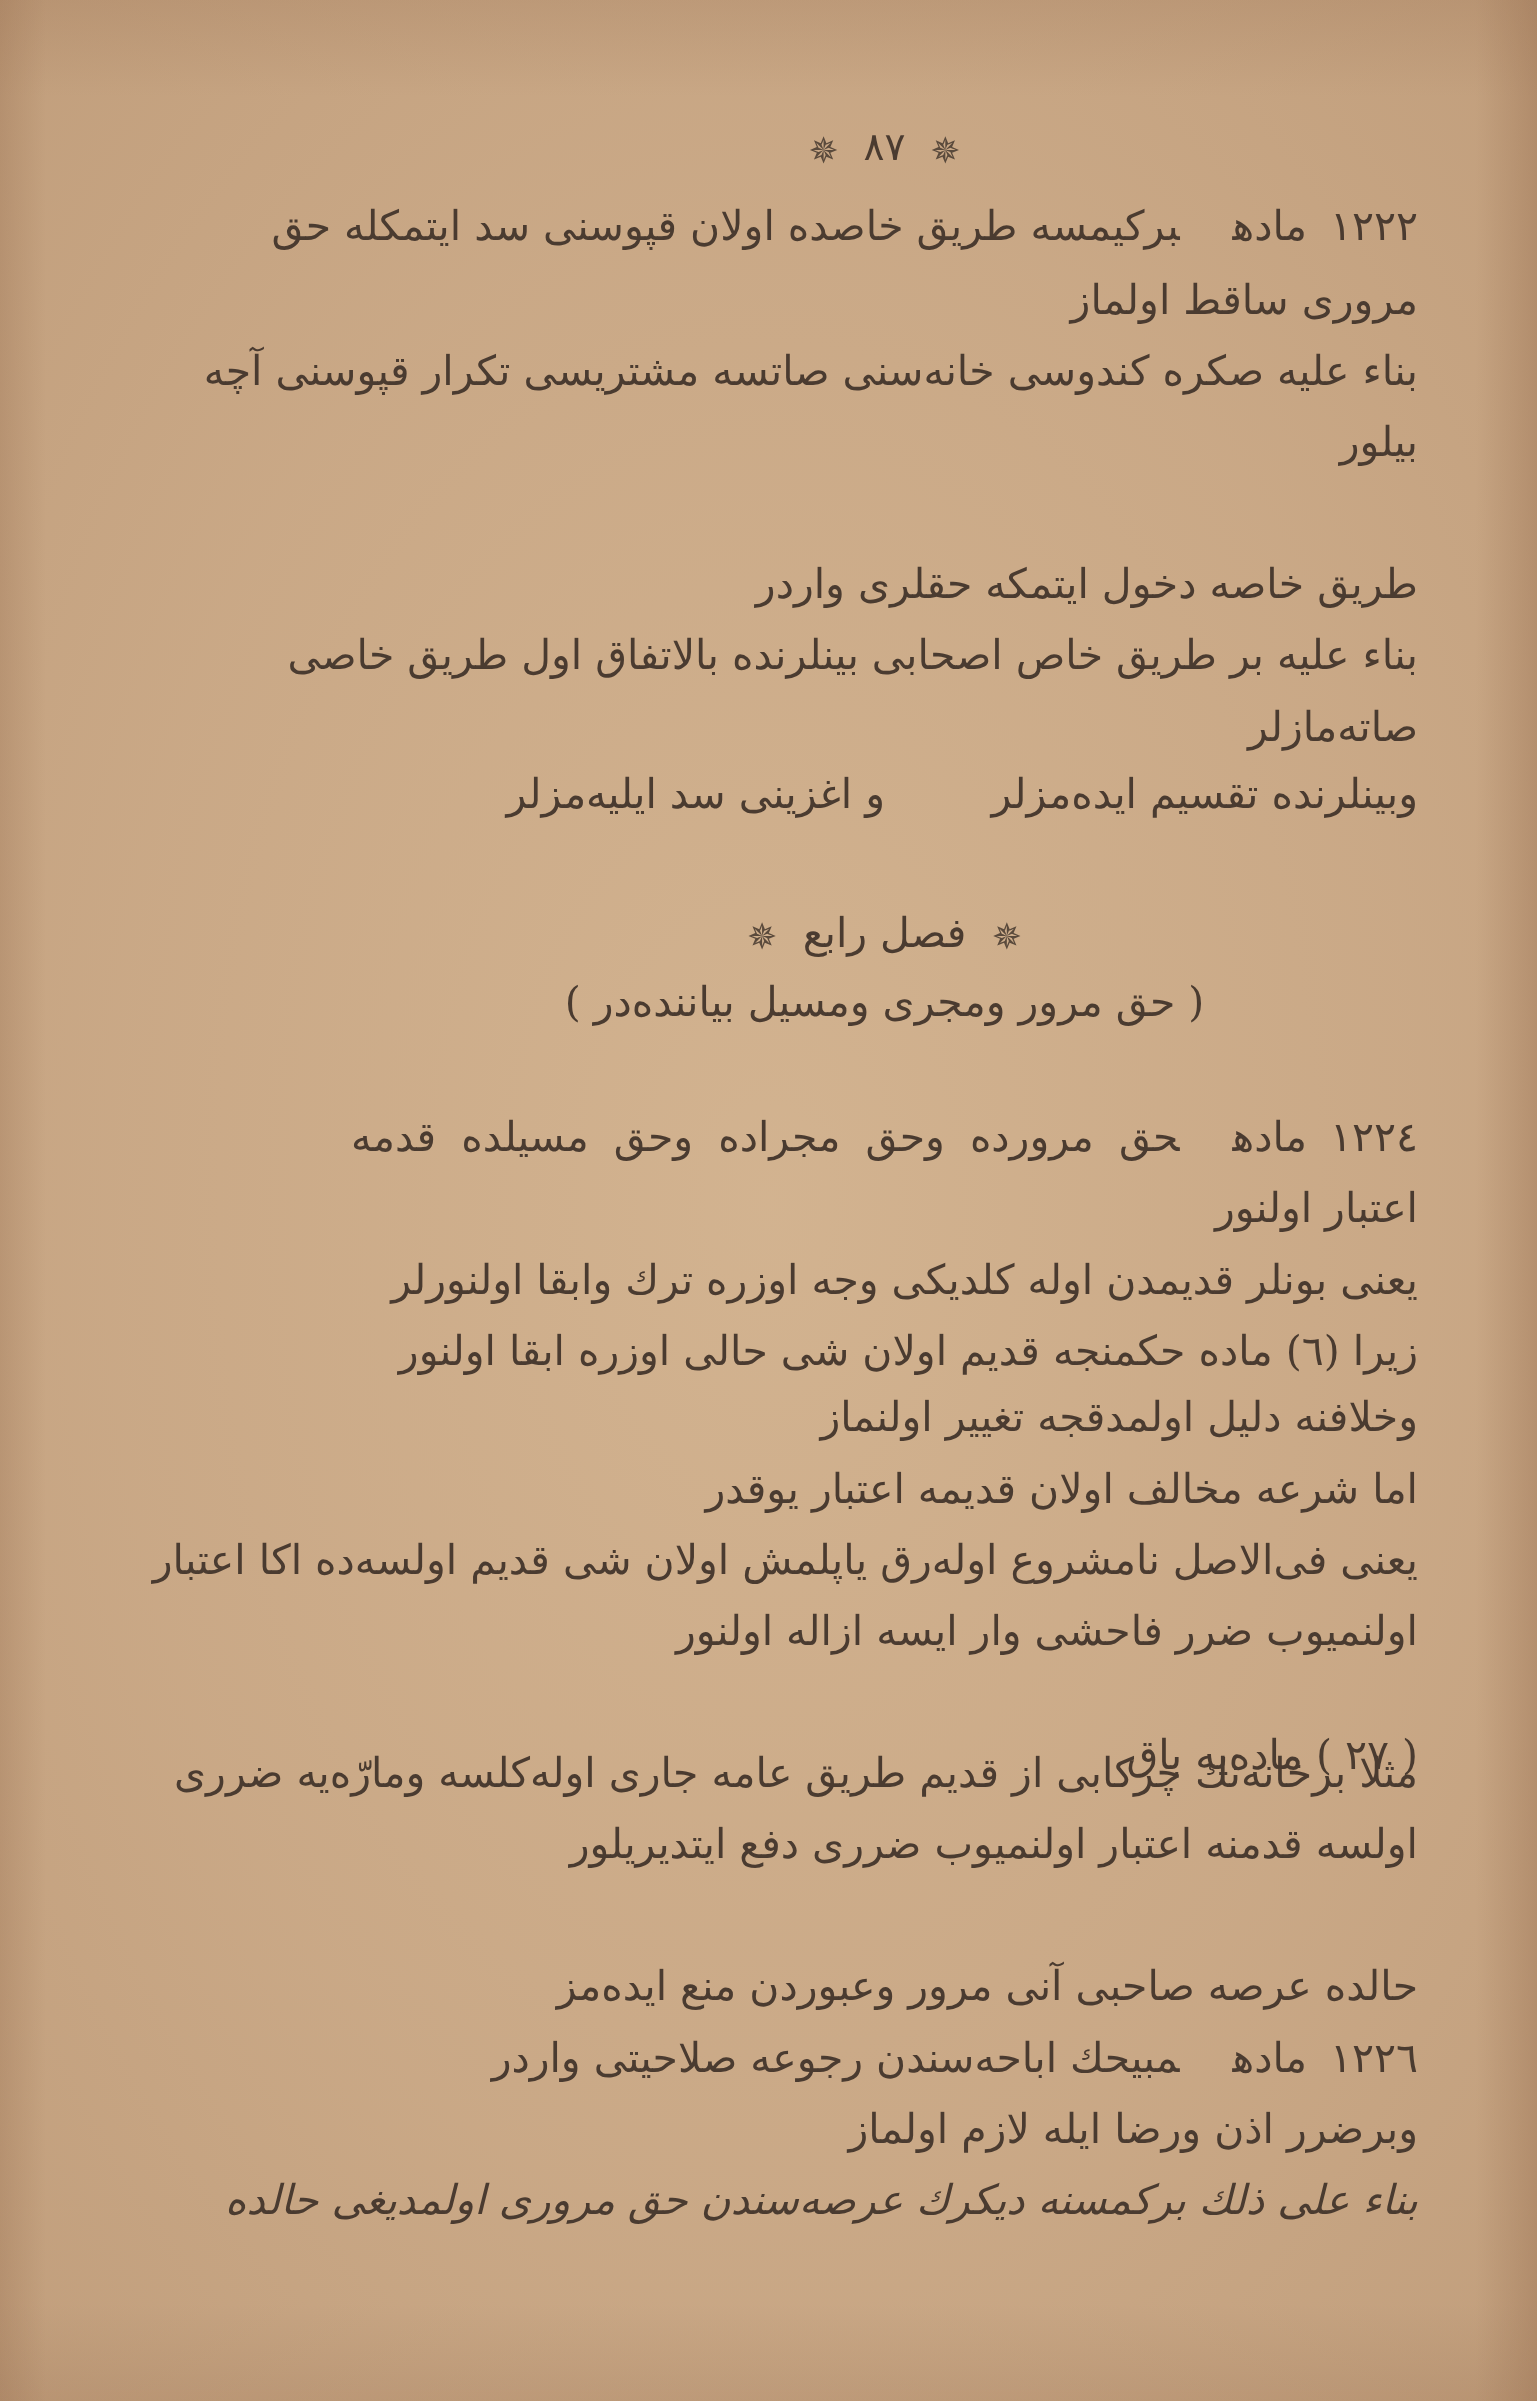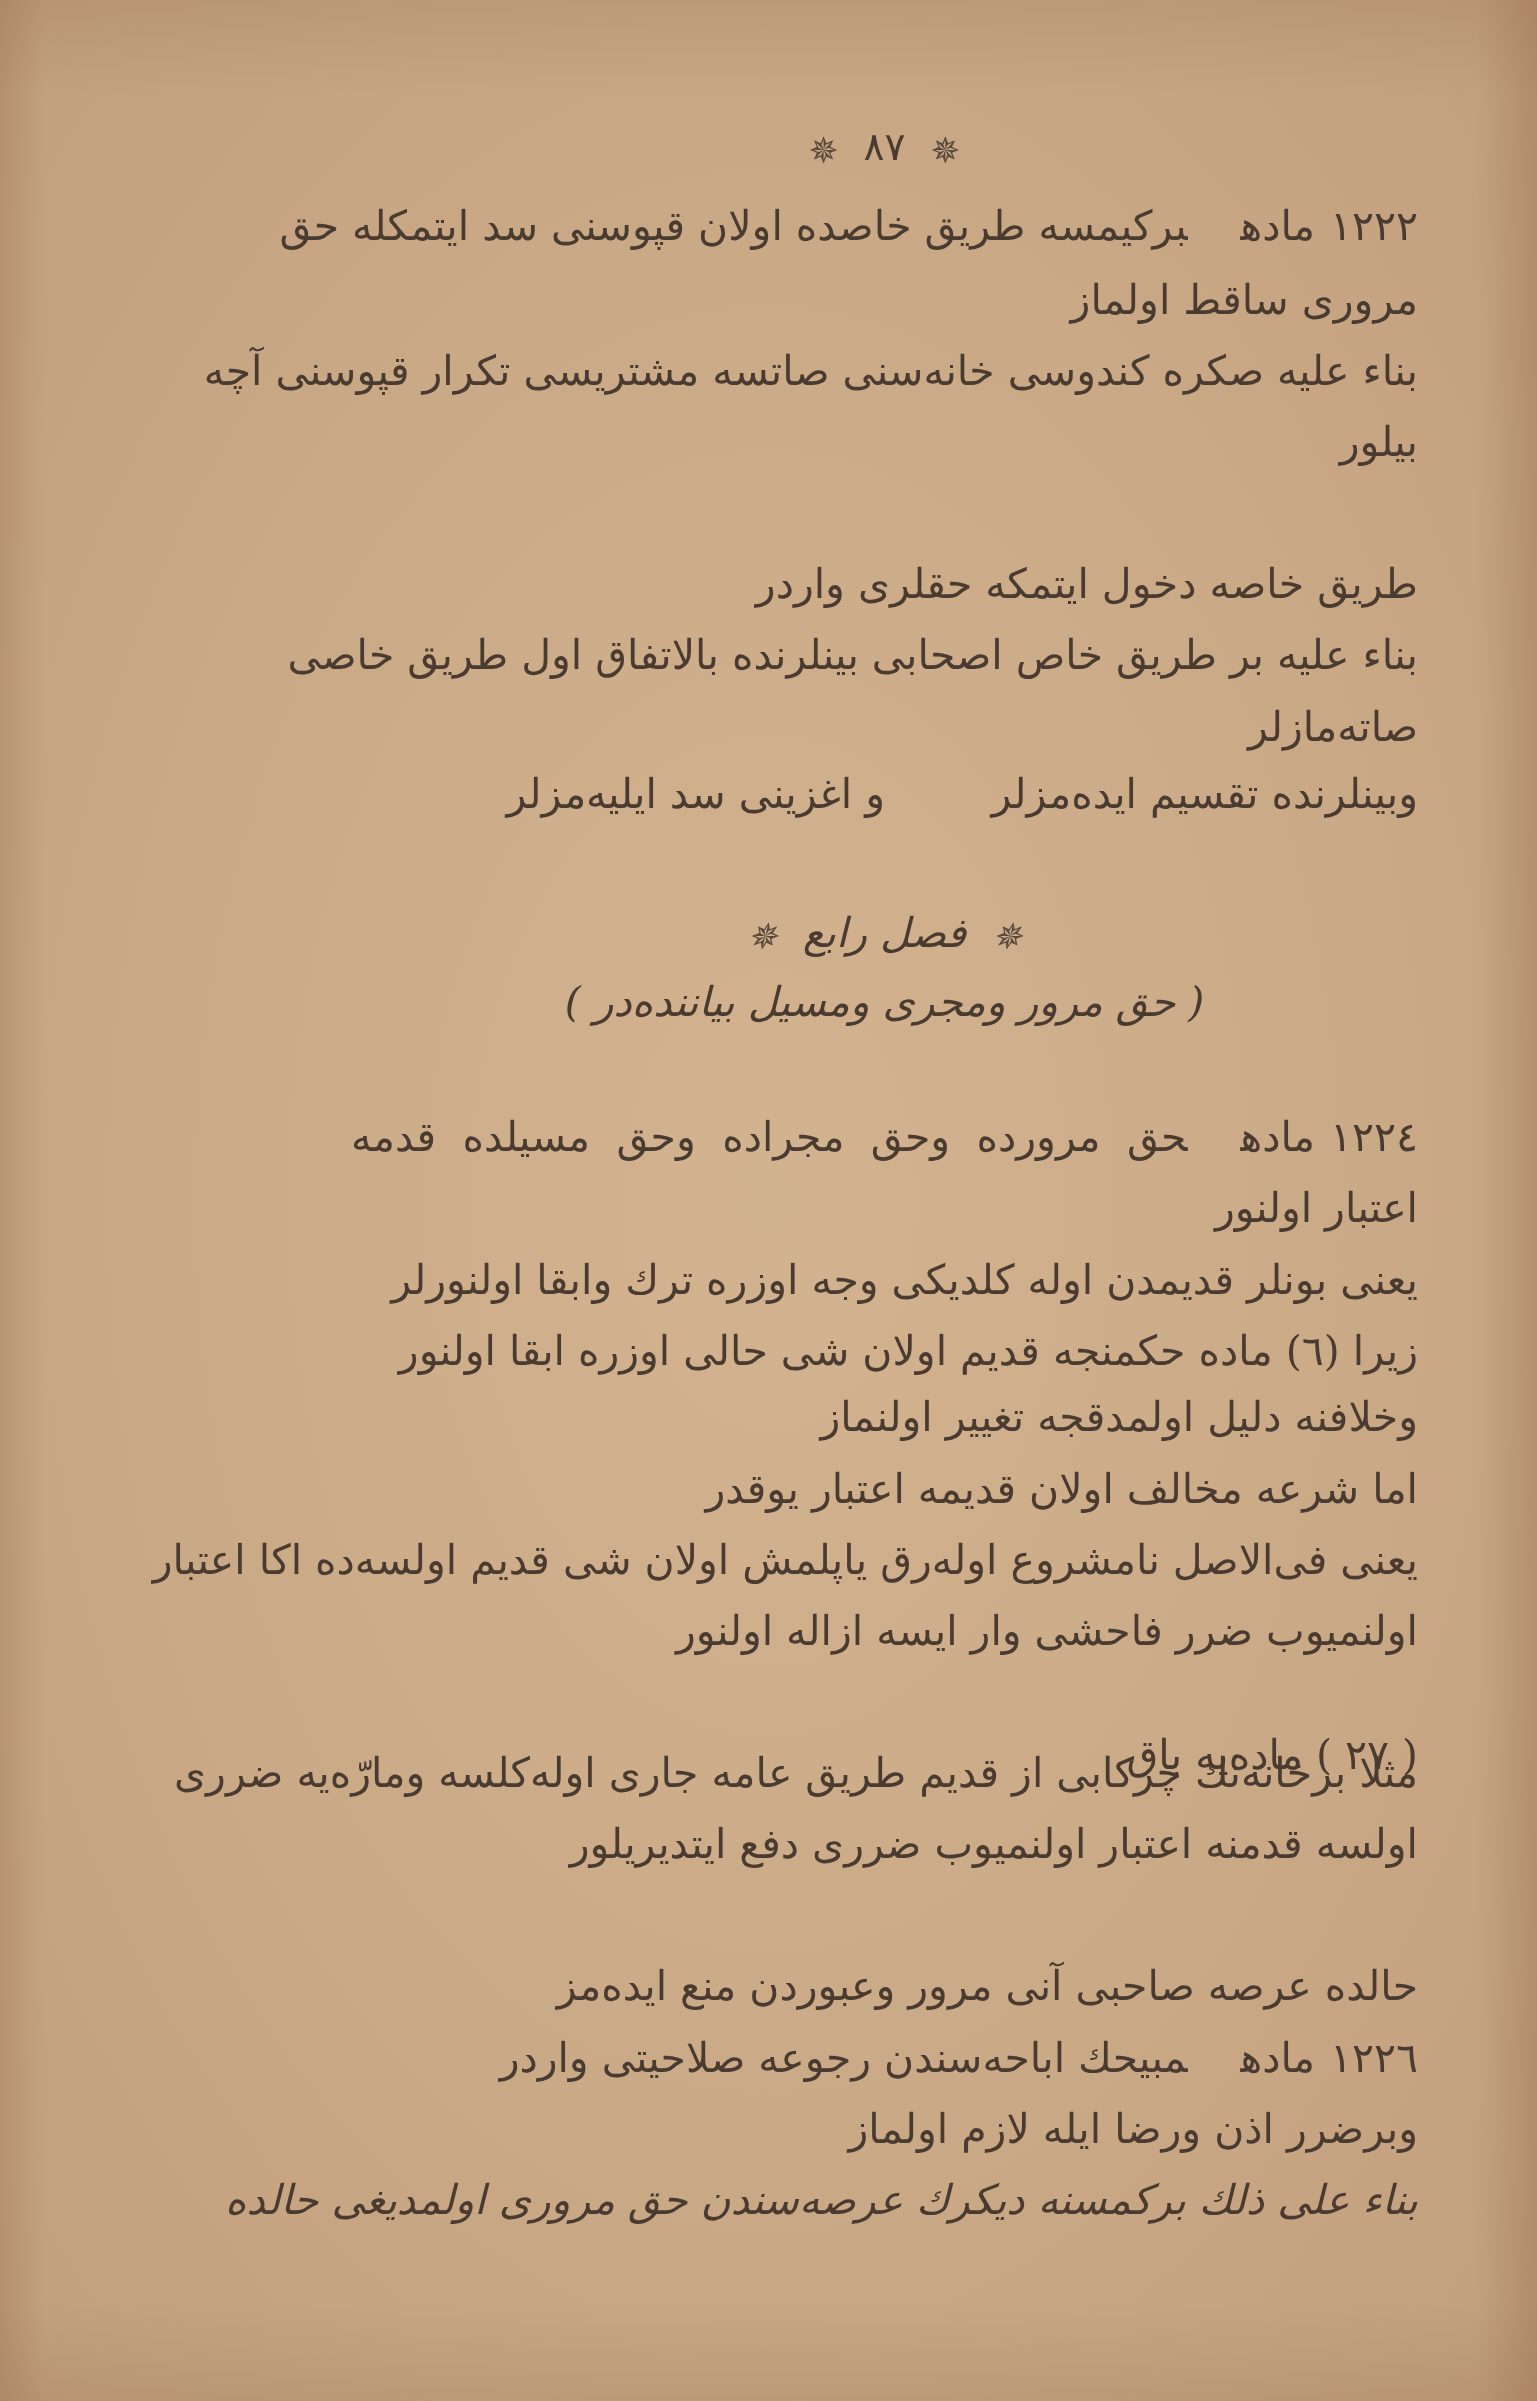--- a/index.html
+++ b/index.html
@@ -69,23 +69,22 @@
     .split .col-a { position: absolute; right: 0; }
     .split .col-b { position: absolute; right: 533px; }
     .section-title {
       position: absolute;
       left: 0;
       width: 1067px;
       text-align: center;
       direction: rtl;
       font-size: 41px;
       line-height: 53px;
-      font-style: italic;
     }
-    .num { margin-left: 15px; font-family: Liberation Serif, serif; }
+    .num { margin-left: 23px; font-family: Liberation Serif, serif; }
     .mada { margin-left: 53px; }
   </style>
 </head>
 <body>
 
 <div class="page">
 
   <div class="page-number">
     <span class="orn">✵</span>
     <span>٨٧</span>

